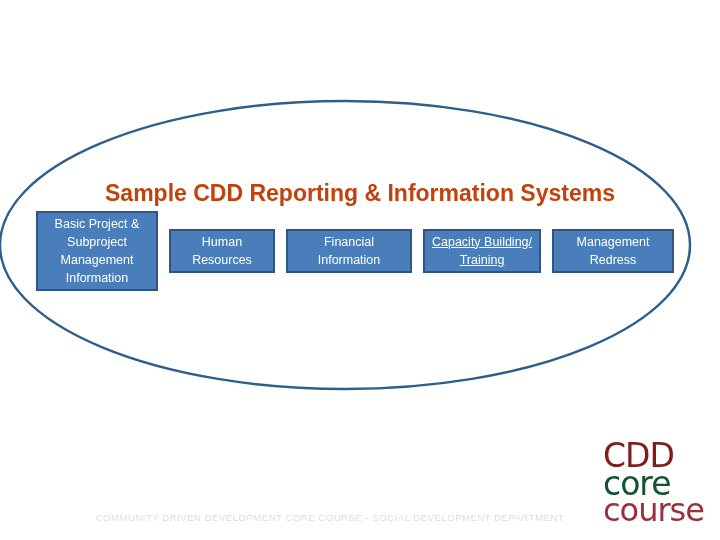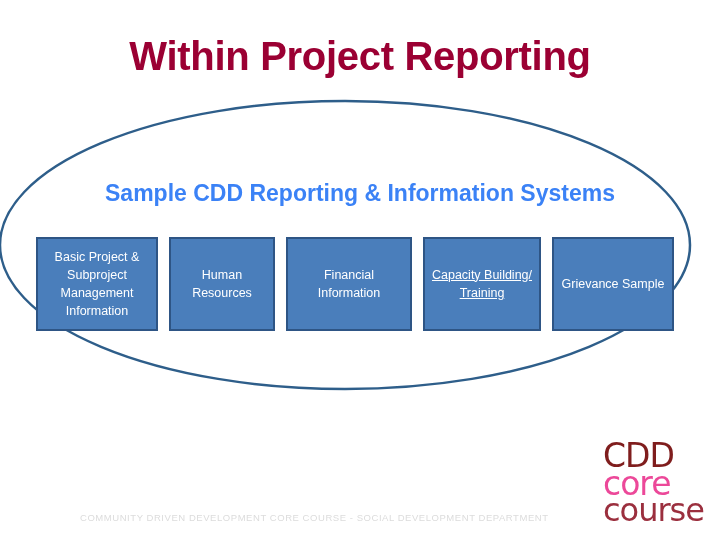--- a/index.html
+++ b/index.html
@@ -47,33 +47,34 @@
 
   
   .subtitle {
     position: absolute;
     left: 0;
     top: 180px;
     width: 720px;
     text-align: center;
     font-size: 23px;
     font-weight: bold;
-    color: #3b82f6;
+    color: #c2410c;
     white-space: nowrap;
   }
 
   
   .boxes-row {
     position: absolute;
     left: 36px;
-    top: 237px;
+    top: 204px;
     width: 656px;
     height: 94px;
     display: flex;
     gap: 11px;
+    align-items: center;
   }
   .box {
     background: #4A7EBB;
     border: 2px solid #2E5585;
     color: #ffffff;
     display: flex;
     align-items: center;
     justify-content: center;
     text-align: center;
     font-size: 12.5px;
@@ -86,20 +87,21 @@
   .box-2 { width: 126px; }
   .box-3 { width: 118px; text-decoration: underline; }
   .box-4 { width: 122px; }
 
   
   .footer-text {
     position: absolute;
     left: 80px;
     top: 512px;
     width: 500px;
+    text-align: center;
     font-size: 9.5px;
     letter-spacing: 0.55px;
     color: #DCDCDC;
     white-space: nowrap;
   }
 
   
   .logo {
     position: absolute;
     left: 603px;
@@ -113,33 +115,32 @@
     font-weight: normal;
     line-height: 0.84;
     letter-spacing: -1px;
   }
   .logo-cdd {
     font-size: 33px;
     color: #7f1d1d;
   }
   .logo-core {
     font-size: 33px;
-    color: #ec4899;
+    color: #14532d;
   }
   .logo-course {
     font-size: 32px;
     color: #9B2F3E;
   }
 </style>
 </head>
 <body>
 
 <div class="slide">
 
-  <div class="slide-title">Within Project Reporting</div>
 
   <svg class="ellipse-layer" viewBox="0 0 720 540">
     <ellipse cx="345" cy="245" rx="345" ry="144" fill="none" stroke="#2E5E8A" stroke-width="2.5"></ellipse>
   </svg>
 
   <div class="subtitle">Sample CDD Reporting &amp; Information Systems</div>
 
   <div class="boxes-row">
     <div class="box box-0">
       <span>Basic Project &amp; Subproject Management Information</span>
@@ -147,21 +148,21 @@
     <div class="box box-1">
       <span>Human Resources</span>
     </div>
     <div class="box box-2">
       <span>Financial Information</span>
     </div>
     <div class="box box-3">
       <span>Capacity Building/ Training</span>
     </div>
     <div class="box box-4">
-      <span>Grievance Sample</span>
+      <span>Management Redress</span>
     </div>
   </div>
 
   <div class="footer-text">COMMUNITY DRIVEN DEVELOPMENT CORE COURSE - SOCIAL DEVELOPMENT DEPARTMENT</div>
 
   <div class="logo">
     <div class="logo-line logo-cdd">CDD</div>
     <div class="logo-line logo-core">core</div>
     <div class="logo-line logo-course">course</div>
   </div>

